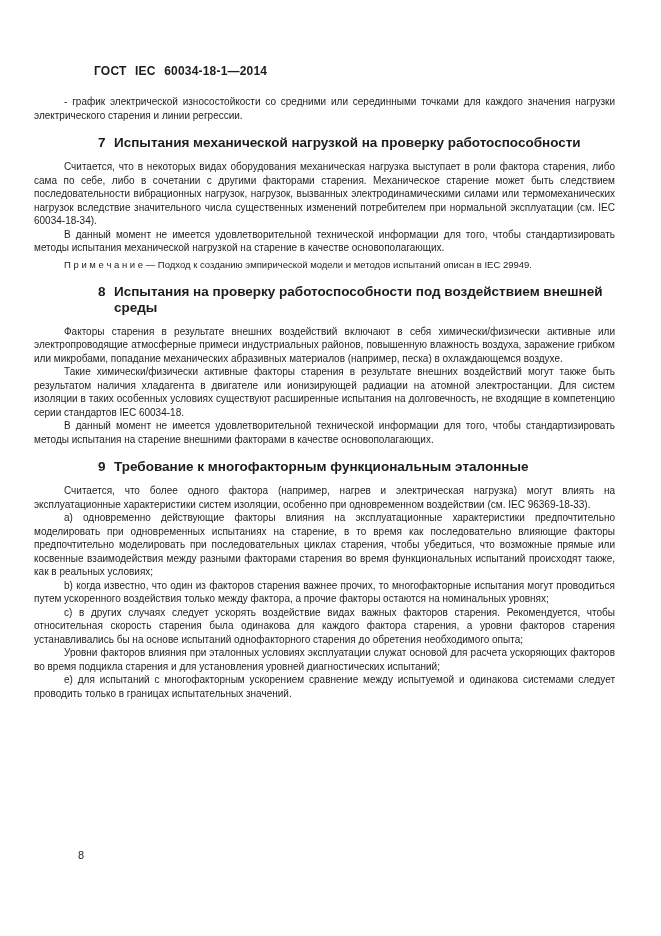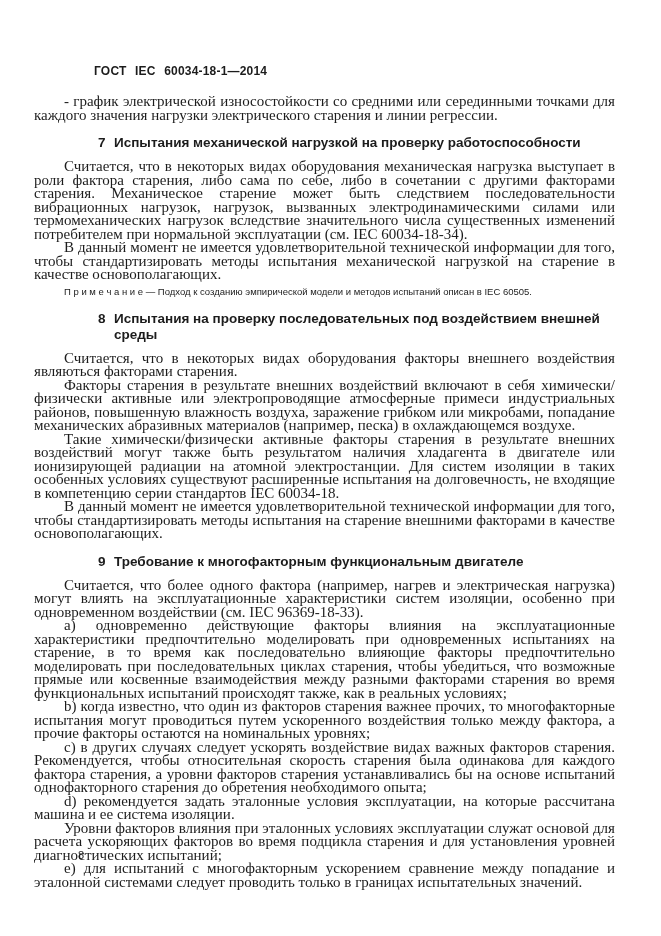--- a/index.html
+++ b/index.html
@@ -19,25 +19,24 @@
   .doc-header {
     font-size: 12px;
     font-weight: bold;
     margin-left: 44px;
     margin-bottom: 17px;
     word-spacing: 5px;
     letter-spacing: 0.2px;
     padding-left: 16px;
   }
   .para {
-    font-size: 15px;
+    font-size: 10px;
     line-height: 13.5px;
     text-align: justify;
     text-indent: 30px;
-    font-family: Liberation Serif, serif;
   }
   .note {
     font-size: 9.5px;
     line-height: 12px;
     text-align: justify;
     text-indent: 30px;
     margin-top: 4px;
   }
   .heading {
     display: grid;
@@ -65,40 +64,38 @@
   <div class="content">
 
     <p class="para">- график электрической износостойкости со средними или серединными точками для каждого значения нагрузки электрического старения и линии регрессии.</p>
 
     <h2 class="heading">
       <span>7</span>
       <span>Испытания механической нагрузкой на проверку работоспособности</span>
     </h2>
     <p class="para">Считается, что в некоторых видах оборудования механическая нагрузка выступает в роли фактора старения, либо сама по себе, либо в сочетании с другими факторами старения. Механическое старение может быть следствием последовательности вибрационных нагрузок, нагрузок, вызванных электродинамическими силами или термомеханических нагрузок вследствие значительного числа существенных изменений потребителем при нормальной эксплуатации (см. IEC 60034-18-34).</p>
     <p class="para">В данный момент не имеется удовлетворительной технической информации для того, чтобы стандартизировать методы испытания механической нагрузкой на старение в качестве основополагающих.</p>
-    <p class="note">П р и м е ч а н и е — Подход к созданию эмпирической модели и методов испытаний описан в IEC 60505.</p>
+    <p class="note">П р и м е ч а н и е — Подход к созданию эмпирической модели и методов испытаний описан в IEC 29949.</p>
 
     <h2 class="heading">
       <span>8</span>
-      <span>Испытания на проверку последовательных под воздействием внешней среды</span>
+      <span>Испытания на проверку работоспособности под воздействием внешней среды</span>
     </h2>
-    <p class="para">Считается, что в некоторых видах оборудования факторы внешнего воздействия являються факторами старения.</p>
     <p class="para">Факторы старения в результате внешних воздействий включают в себя химически/физически активные или электропроводящие атмосферные примеси индустриальных районов, повышенную влажность воздуха, заражение грибком или микробами, попадание механических абразивных материалов (например, песка) в охлаждающемся воздухе.</p>
     <p class="para">Такие химически/физически активные факторы старения в результате внешних воздействий могут также быть результатом наличия хладагента в двигателе или ионизирующей радиации на атомной электростанции. Для систем изоляции в таких особенных условиях существуют расширенные испытания на долговечность, не входящие в компетенцию серии стандартов IEC 60034-18.</p>
     <p class="para">В данный момент не имеется удовлетворительной технической информации для того, чтобы стандартизировать методы испытания на старение внешними факторами в качестве основополагающих.</p>
 
     <h2 class="heading">
       <span>9</span>
-      <span>Требование к многофакторным функциональным двигателе</span>
+      <span>Требование к многофакторным функциональным эталонные</span>
     </h2>
     <p class="para">Считается, что более одного фактора (например, нагрев и электрическая нагрузка) могут влиять на эксплуатационные характеристики систем изоляции, особенно при одновременном воздействии (см. IEC 96369-18-33).</p>
     <p class="para">a) одновременно действующие факторы влияния на эксплуатационные характеристики предпочтительно моделировать при одновременных испытаниях на старение, в то время как последовательно влияющие факторы предпочтительно моделировать при последовательных циклах старения, чтобы убедиться, что возможные прямые или косвенные взаимодействия между разными факторами старения во время функциональных испытаний происходят также, как в реальных условиях;</p>
     <p class="para">b) когда известно, что один из факторов старения важнее прочих, то многофакторные испытания могут проводиться путем ускоренного воздействия только между фактора, а прочие факторы остаются на номинальных уровнях;</p>
     <p class="para">c) в других случаях следует ускорять воздействие видах важных факторов старения. Рекомендуется, чтобы относительная скорость старения была одинакова для каждого фактора старения, а уровни факторов старения устанавливались бы на основе испытаний однофакторного старения до обретения необходимого опыта;</p>
-    <p class="para">d) рекомендуется задать эталонные условия эксплуатации, на которые рассчитана машина и ее система изоляции.</p>
     <p class="para">Уровни факторов влияния при эталонных условиях эксплуатации служат основой для расчета ускоряющих факторов во время подцикла старения и для установления уровней диагностических испытаний;</p>
-    <p class="para">e) для испытаний с многофакторным ускорением сравнение между попадание и эталонной системами следует проводить только в границах испытательных значений.</p>
+    <p class="para">e) для испытаний с многофакторным ускорением сравнение между испытуемой и одинакова системами следует проводить только в границах испытательных значений.</p>
 
   </div>
 
   <div class="page-number">8</div>
 
 </div>
 
 </body></html>

